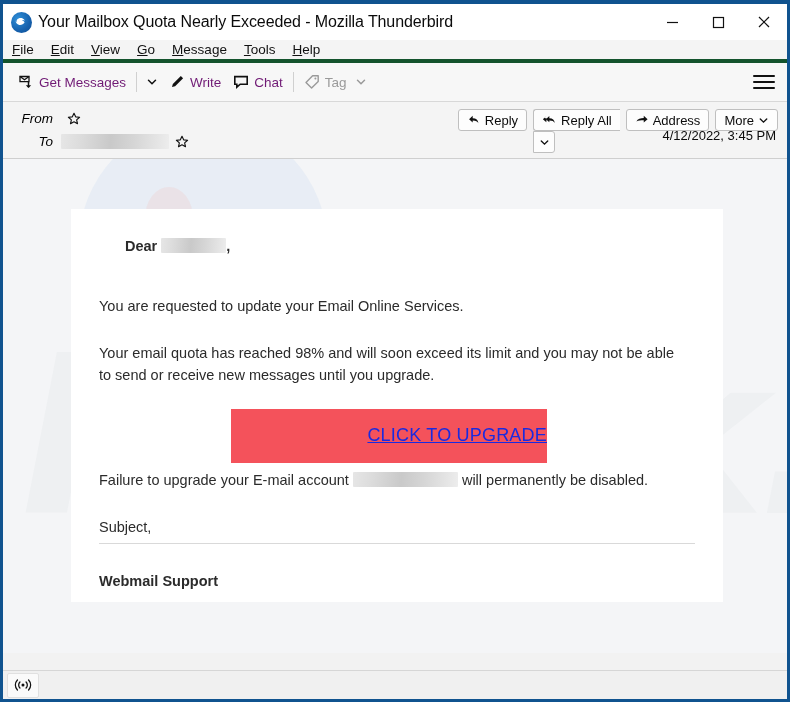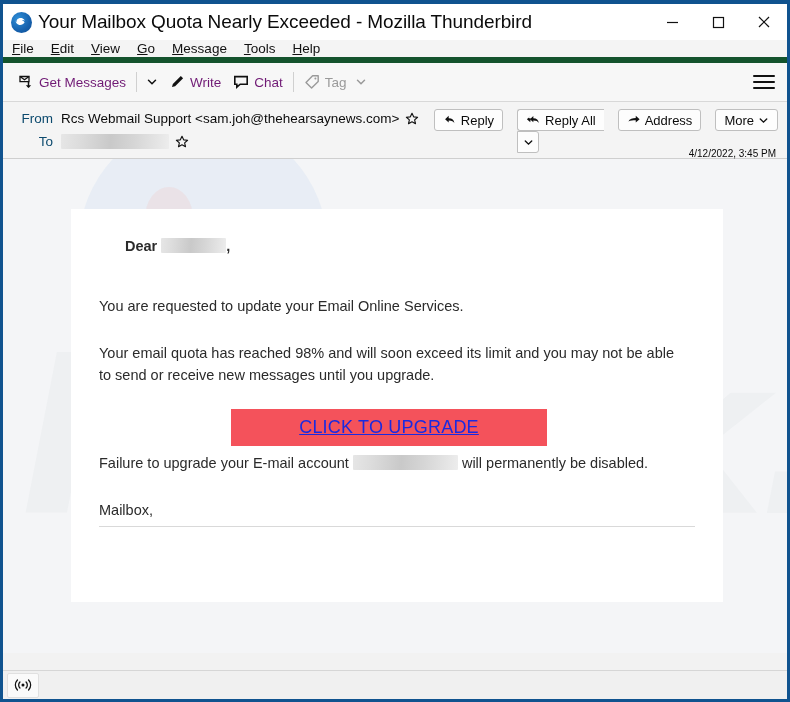--- a/index.html
+++ b/index.html
@@ -39,21 +39,21 @@
     border-radius: 50%;
     background: radial-gradient(circle at 34% 32%, #2f8fd8 0%, #1661ad 60%, #0d4c92 100%);
     display: flex;
     align-items: center;
     justify-content: center;
     flex: none;
     margin-right: 6px;
   }
   .tb-logo svg { display: block; }
   .tb-title {
-    font-size: 19px;
+    font-size: 16px;
     color: #0b0b0b;
     white-space: nowrap;
     letter-spacing: -0.1px;
   }
   .win-controls {
     position: absolute;
     right: 0;
     top: 0;
     height: 36px;
     display: flex;
@@ -69,21 +69,21 @@
   .win-btn svg { display: block; }
 
   
   .menu-bar {
     height: 23px;
     background: #f4f4f4;
     display: flex;
     align-items: center;
     padding-left: 9px;
     box-sizing: border-box;
-    border-bottom: 6px solid #14532d;
+    border-bottom: 4px solid #14532d;
   }
   .menu-item {
     font-size: 13.5px;
     color: #111;
     margin-right: 17px;
     white-space: nowrap;
     cursor: default;
   }
   .menu-item u { text-decoration: underline; }
 
@@ -156,23 +156,24 @@
     display: flex;
     align-items: center;
     min-height: 21px;
     padding: 1px 0;
   }
   .hdr-label {
     width: 58px;
     text-align: right;
     padding-right: 8px;
     font-size: 13.5px;
-    color: #0c4a6e;
+    color: #000000;
     flex: none;
     box-sizing: border-box;
+    font-style: italic;
   }
   .hdr-value {
     font-size: 13.5px;
     color: #0b0b0b;
     white-space: nowrap;
   }
   .hdr-value.bold { font-weight: bold; }
   .star-icon {
     margin-left: 6px;
     display: inline-flex;
@@ -190,21 +191,21 @@
   .redact.to { width: 108px; height: 15px; }
   .redact.dear { width: 65px; height: 15px; }
   .redact.acct { width: 105px; height: 15px; }
 
   .hdr-actions {
     position: absolute;
     right: 9px;
     top: 7px;
     display: flex;
     align-items: stretch;
-    gap: 14px;
+    gap: 6px;
   }
   .act-btn {
     display: flex;
     align-items: center;
     gap: 4px;
     background: #fdfdfd;
     border: 1px solid #bfbfbf;
     border-radius: 3px;
     padding: 3px 8px;
     font-size: 13px;
@@ -229,22 +230,22 @@
     align-items: center;
     justify-content: center;
     cursor: default;
     height: 22px;
     box-sizing: border-box;
   }
   .act-btn svg, .act-caret svg { display: block; }
   .msg-date {
     position: absolute;
     right: 11px;
-    top: 46px;
-    font-size: 10px;
+    top: 26px;
+    font-size: 13px;
     color: #0b0b0b;
     white-space: nowrap;
   }
 
   
   .msg-body {
     position: relative;
     height: 494px;
     background: #f4f5f7;
     overflow: hidden;
@@ -313,24 +314,24 @@
   .e-para2 { margin: 0 0 22px 0 !important; color: #3a3a3a; max-width: 580px; }
   .cta-wrap {
     display: flex;
     justify-content: center;
     margin: 0 0 6px 0;
     padding-right: 40px;
   }
   .cta-btn {
     background: #f4525b;
     width: 316px;
-    height: 37px;
-    display: flex;
-    align-items: center;
-    justify-content: center;
+    height: 54px;
+    display: flex;
+    align-items: center;
+    justify-content: flex-end;
     cursor: default;
     margin-left: 24px;
   }
   .cta-btn a {
     color: #1a2ae0;
     font-size: 18px;
     text-decoration: underline;
     font-weight: normal;
     letter-spacing: 0.2px;
   }
@@ -481,21 +482,20 @@
     <div class="hamburger">
       <span></span>
         <span></span>
         <span></span>
     </div>
   </div>
 
   <div class="msg-header">
     <div class="hdr-row">
       <span class="hdr-label">From</span>
-      <span class="hdr-value">Rcs Webmail Support &lt;sam.joh@thehearsaynews.com&gt;</span>
       <span class="star-icon">
         <svg width="14" height="14" viewBox="0 0 16 16">
             <path d="M8 1.4l1.9 4.1 4.5.5-3.4 3 1 4.4L8 11.2 4 13.4l1-4.4-3.4-3 4.5-.5z" fill="none" stroke="#111" stroke-width="1.3" stroke-linejoin="round"></path>
           </svg>
       </span>
     </div>
     <div class="hdr-row">
       <span class="hdr-label">To</span>
       <span class="redact to"></span>
       <span class="star-icon">
@@ -569,22 +569,23 @@
         <div class="cta-btn">
           <a href="#">CLICK TO UPGRADE</a>
         </div>
       </div>
 
       <p class="e-failure">
         <span>Failure to upgrade your E-mail account</span>
         <span class="redact acct"></span>
         <span>will permanently be disabled.</span>
       </p>
-      <p class="e-thanks">Mailbox,</p>
+      <p class="e-thanks">Subject,</p>
       <hr class="e-hr">
+      <p class="e-signature">Webmail Support</p>
     </div>
   </div>
 
   <div class="status-bar">
     <div class="status-icon">
       <svg width="18" height="14" viewBox="0 0 20 14">
         <circle cx="10" cy="7" r="1.7" fill="#111"></circle>
         <path d="M6.6 3.6a4.8 4.8 0 000 6.8" fill="none" stroke="#111" stroke-width="1.4" stroke-linecap="round"></path>
         <path d="M13.4 3.6a4.8 4.8 0 010 6.8" fill="none" stroke="#111" stroke-width="1.4" stroke-linecap="round"></path>
         <path d="M3.8 1.4a8 8 0 000 11.2" fill="none" stroke="#111" stroke-width="1.4" stroke-linecap="round"></path>

